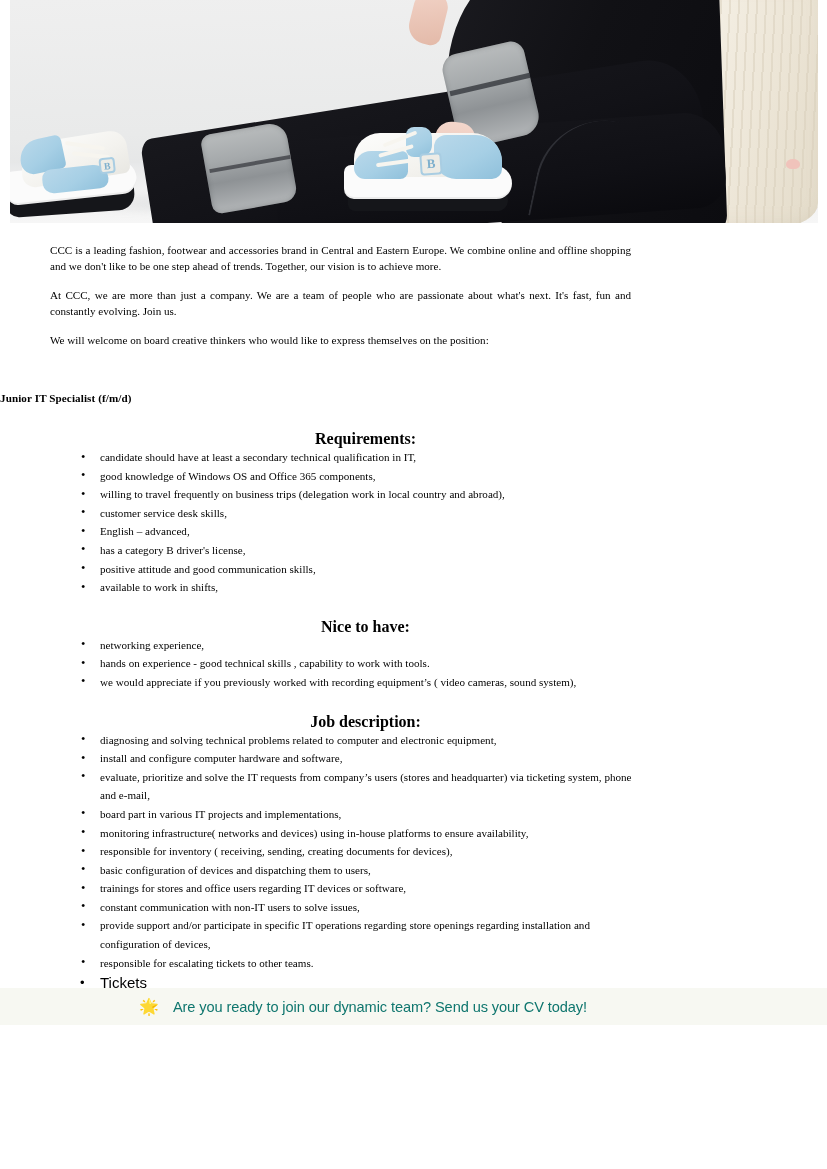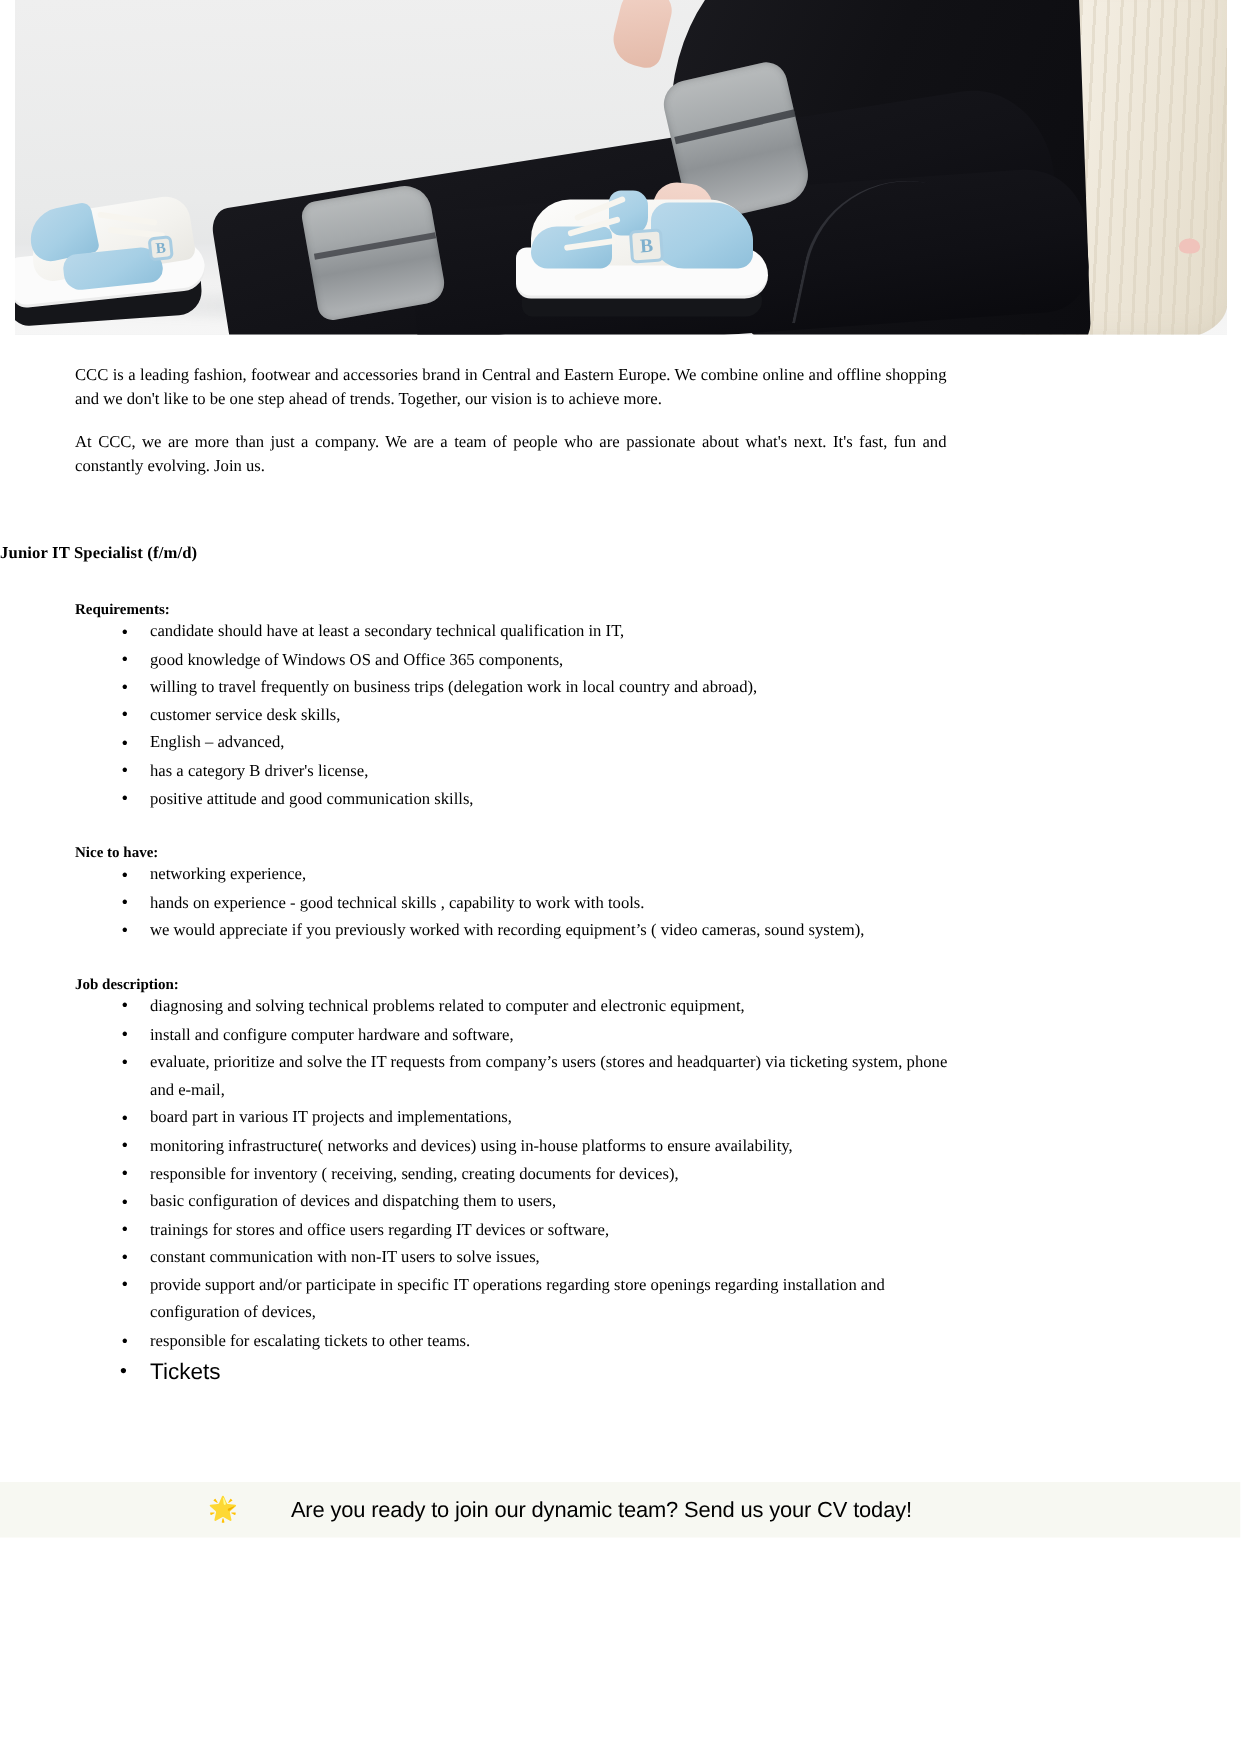--- a/index.html
+++ b/index.html
@@ -257,23 +257,24 @@
     padding-top: 44px;
     text-align: left;
     font-size: 11.1px;
     font-weight: 700;
     color: #000;
     letter-spacing: .1px;
   }
 
   .sect-head {
     margin: 0 0 0 50px;
-    font-size: 10px;
+    font-size: 16px;
     font-weight: 700;
     color: #000;
+    text-align: center;
   }
   .sect-head.req { padding-top: 26px; }
   .sect-head.nice { padding-top: 21px; }
   .sect-head.jobdesc { padding-top: 21px; }
 
   ul.bullets {
     margin: 0;
     padding: 0;
     list-style: none;
   }
@@ -316,24 +317,24 @@
     display: flex;
     align-items: center;
   }
   .banner-star {
     margin-left: 139px;
     font-size: 16px;
     line-height: 1;
     color: #f2c31c;
   }
   .banner-text {
-    margin-left: 35px;
+    margin-left: 14px;
     font-family: "Liberation Sans", "DejaVu Sans", sans-serif;
     font-size: 14.6px;
-    color: #000000;
+    color: #0f766e;
     letter-spacing: -0.1px;
   }
 </style>
 </head>
 <body>
 
 <div class="hero">
   <div class="hero-scene">
     <div class="floor"></div>
     <div class="floor-shadow"></div>
@@ -381,32 +382,34 @@
       <div class="lace" style="left:38px; top:40px; width:34px; height:4px; transform:rotate(-8deg);"></div>
       <div class="logo-patch" style="left:82px; top:32px; width:22px; height:22px; font-size:13px; transform:rotate(-4deg);">B</div>
     </div>
   </div>
 </div>
 
 <div class="doc">
 
   <p class="para p-block p1">CCC is a leading fashion, footwear and accessories brand in Central and Eastern Europe. We combine online and offline shopping and we don't like to be one step ahead of trends. Together, our vision is to achieve more.</p>
   <p class="para p-block p2">At CCC, we are more than just a company. We are a team of people who are passionate about what's next. It's fast, fun and constantly evolving. Join us.</p>
+  <p class="para p-block p3">We will welcome on board creative thinkers who would like to express themselves on the position:</p>
 
   <h1 class="job-title">Junior IT Specialist (f/m/d)</h1>
 
   <h2 class="sect-head req">Requirements:</h2>
   <ul class="bullets">
     <li>candidate should have at least a secondary technical qualification in IT,</li>
     <li>good knowledge of Windows OS and Office 365 components,</li>
     <li>willing to travel frequently on business trips (delegation work in local country and abroad),</li>
     <li>customer service desk skills,</li>
     <li>English – advanced,</li>
     <li>has a category B driver's license,</li>
     <li>positive attitude and good communication skills,</li>
+    <li>available to work in shifts,</li>
   </ul>
 
   <h2 class="sect-head nice">Nice to have:</h2>
   <ul class="bullets">
     <li>networking experience,</li>
     <li>hands on experience - good technical skills , capability to work with tools.</li>
     <li>we would appreciate if you previously worked with recording equipment’s ( video cameras, sound system),</li>
   </ul>
 
   <h2 class="sect-head jobdesc">Job description:</h2>

